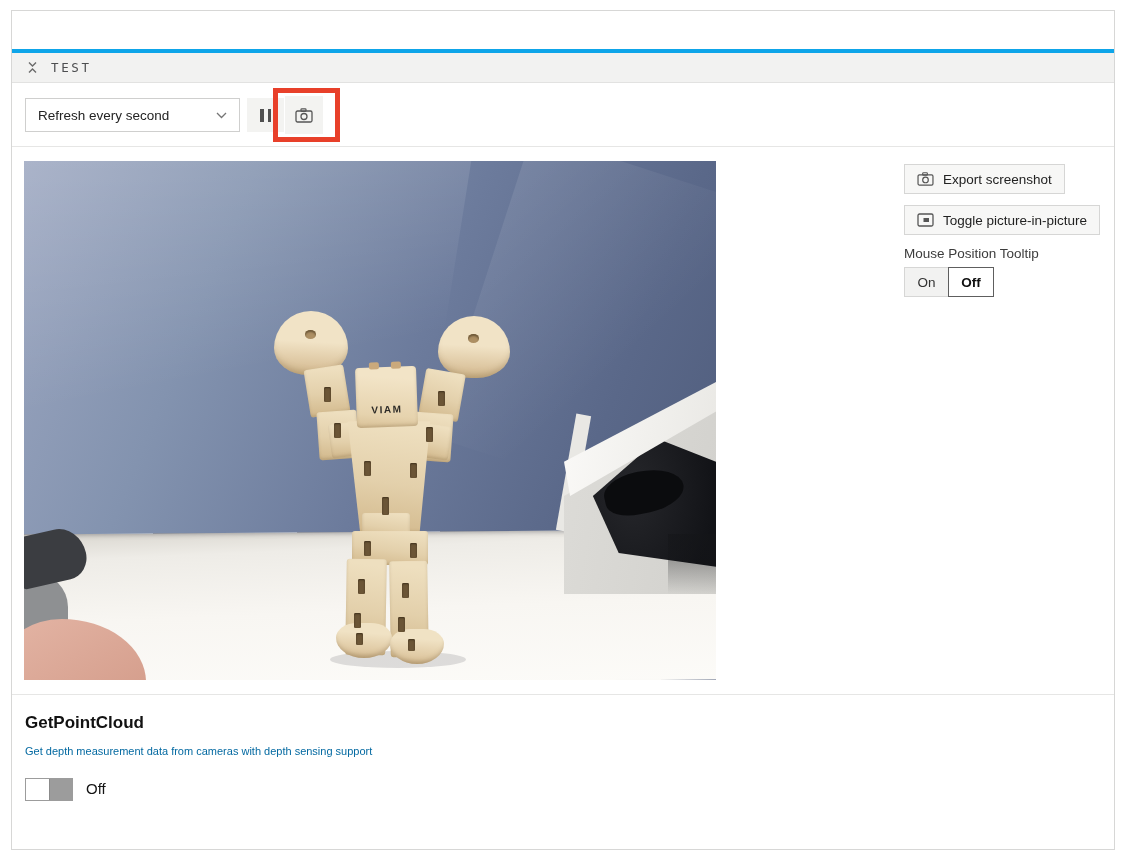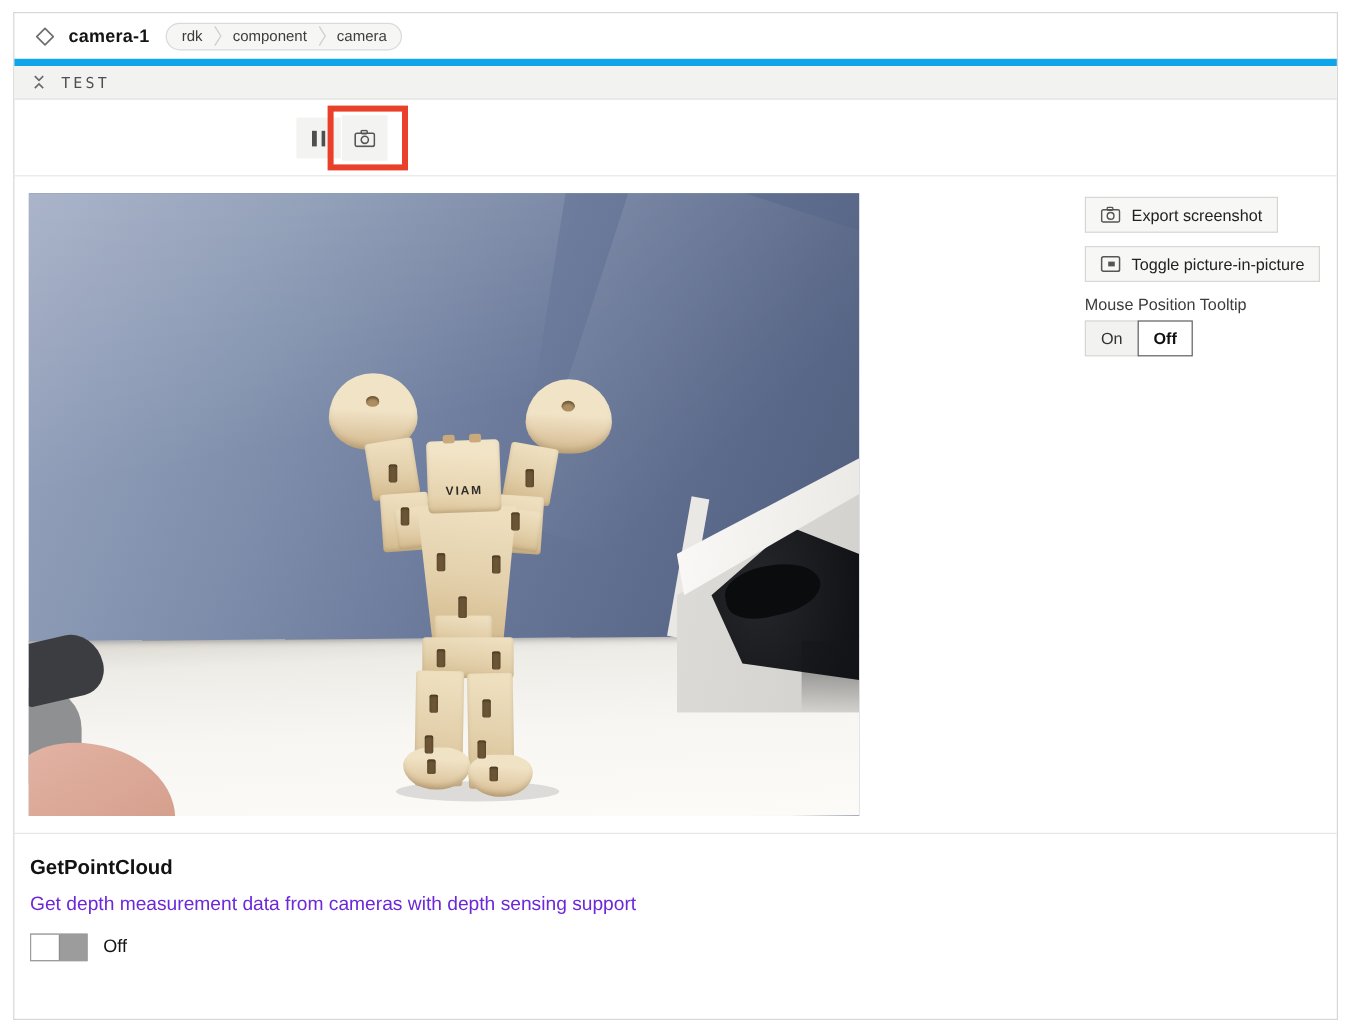--- a/index.html
+++ b/index.html
@@ -19,21 +19,21 @@
          display:flex; align-items:center; padding-left:17px; gap:11px; }
   .diamond { display:flex; align-items:center; }
   .title { font-size:15px; font-weight:bold; color:#141414; letter-spacing:.2px; }
   .crumbs { display:flex; align-items:center; height:23px; border:1px solid #dadad9;
             background:#f6f6f5; border-radius:12px; padding:0 3px; margin-left:3px; }
   .crumb { font-size:12.5px; color:#3d3d3d; padding:0 9px; line-height:21px; }
   .crumb-sep { display:flex; align-items:center; }
 
   
   .sec { position:absolute; left:0; width:100%; background:#f2f2f1;
-         border-top:6px solid #0ea5e9; border-bottom:1px solid #e2e2e1;
+         border-top:4px solid #0ea5e9; border-bottom:1px solid #e2e2e1;
          display:flex; align-items:center; padding-left:15px; gap:13px; }
   .sec.test { top:38px; height:34px; }
   .sec.docmd { top:810px; height:29px; border-bottom:0; }
   .sec-btn { background:none; border:0; padding:0; margin:0; display:flex; cursor:pointer; }
   .sec-label { font-family:"DejaVu Sans Mono", monospace; font-size:12.5px;
                letter-spacing:2.6px; color:#4d4e50; }
 
   
   .select {
     position:absolute; left:13px; top:87px; width:215px; height:34px;
@@ -61,21 +61,21 @@
   .seg { position:absolute; left:892px; top:256px; display:flex; }
   .seg-on { width:45px; height:30px; background:#f2f2f1; border:1px solid #d6d6d5;
             font-size:13.5px; color:#333; display:flex; align-items:center;
             justify-content:center; cursor:pointer; }
   .seg-off { width:46px; height:30px; background:#fff; border:1px solid #5e5e5e;
              margin-left:-1px; font-size:13.5px; font-weight:bold; color:#111;
              display:flex; align-items:center; justify-content:center; cursor:pointer; }
 
   
   .gpc-title { position:absolute; left:13px; top:702px; font-size:17px; font-weight:bold; color:#121212; }
-  .gpc-desc { position:absolute; left:13px; top:734px; font-size:16px; color:#6d28d9; }
+  .gpc-desc { position:absolute; left:13px; top:734px; font-size:11px; color:#0369a1; }
   .switch { position:absolute; left:13px; top:767px; width:48px; height:23px;
             background:#9c9c9c; border:1px solid #9c9c9c; cursor:pointer; }
   .knob { position:absolute; left:0; top:0; width:24px; height:21px; background:#fff;
           border-right:1px solid #8b8b8b; }
   .gpc-state { position:absolute; left:74px; top:769px; font-size:15px; color:#141414; }
 
   
   .photo { position:absolute; left:12px; top:150px; width:692px; height:519px;
            overflow:hidden; background:#6c7b9c; }
   .photo * { position:absolute; }
@@ -155,54 +155,39 @@
   .slot { width:7px; height:15px; background:#6b5536; border-radius:1.5px;
           box-shadow:inset 0 1px 2px #41321d; }
 
   svg { display:block; }
 </style>
 </head>
 <body>
 
 <div class="card">
 
-  <div class="hdr">
-    <span class="diamond">
-      <svg width="17" height="17" viewBox="0 0 17 17">
-          <path d="M8.5 1.6 L15.4 8.5 L8.5 15.4 L1.6 8.5 Z" fill="none" stroke="#6e6e6e" stroke-width="1.4" stroke-linejoin="round"></path>
-        </svg>
-    </span>
-    <span class="title">camera-1</span>
-    <span class="crumbs">
-      <span class="crumb">rdk</span>
-      <span class="crumb-sep">
-        <svg width="7" height="18" viewBox="0 0 7 18">
-            <path d="M1 1 L6 9 L1 17" fill="none" stroke="#cfcfce" stroke-width="1.1"></path>
-          </svg>
-      </span>
-      <span class="crumb">component</span>
-      <span class="crumb-sep">
-        <svg width="7" height="18" viewBox="0 0 7 18">
-            <path d="M1 1 L6 9 L1 17" fill="none" stroke="#cfcfce" stroke-width="1.1"></path>
-          </svg>
-      </span>
-      <span class="crumb">camera</span>
-    </span>
-  </div>
 
   <div class="sec test">
     <button class="sec-btn">
       <svg width="11" height="17" viewBox="0 0 11 17">
           <path d="M2 3.5 L5.5 7 L9 3.5" fill="none" stroke="#6a6a6a" stroke-width="1.4"></path>
           <path d="M2 13.5 L5.5 10 L9 13.5" fill="none" stroke="#6a6a6a" stroke-width="1.4"></path>
         </svg>
     </button>
     <span class="sec-label">TEST</span>
   </div>
 
+  <div class="select">
+    <span>Refresh every second</span>
+    <span>
+      <svg width="11" height="7" viewBox="0 0 11 7">
+          <path d="M1 1 L5.5 5.5 L10 1" fill="none" stroke="#757575" stroke-width="1.3"></path>
+        </svg>
+    </span>
+  </div>
   <button class="tb-btn btn-pause">
     <span class="pause-bar"></span>
     <span class="pause-bar"></span>
   </button>
   <button class="tb-btn btn-shot">
     <span>
       <svg width="18" height="15" viewBox="0 0 18 15">
           <rect x="1" y="3" width="16" height="11" rx="1.5" fill="none" stroke="#565656" stroke-width="1.3"></rect>
           <rect x="6" y="0.8" width="5" height="2.6" rx="0.8" fill="none" stroke="#565656" stroke-width="1.2"></rect>
           <circle cx="9" cy="8.5" r="3" fill="none" stroke="#565656" stroke-width="1.3"></circle>

